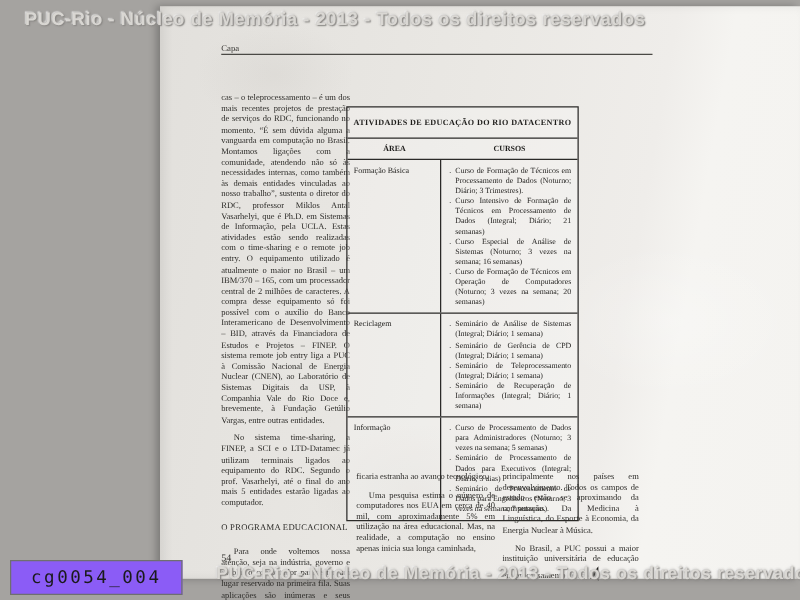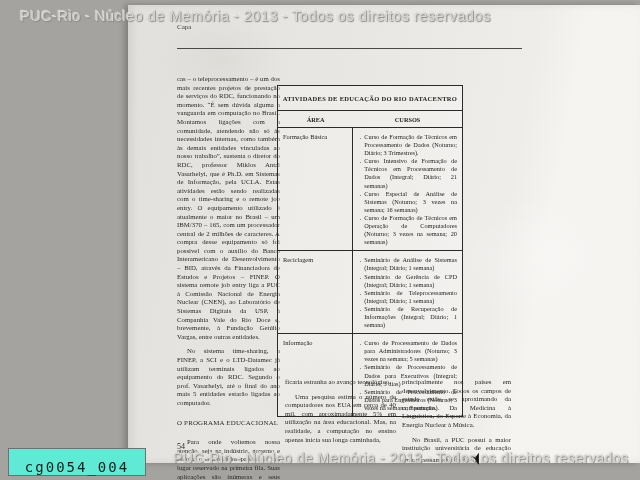--- a/index.html
+++ b/index.html
@@ -17,40 +17,40 @@
   .scan-page::before{ 
     content:"";position:absolute;inset:0;pointer-events:none;
     background:
       radial-gradient(90px 60px at 18% 12%, rgba(160,155,148,.10), transparent 70%),
       radial-gradient(140px 90px at 80% 55%, rgba(255,255,255,.25), transparent 70%),
       radial-gradient(120px 80px at 40% 85%, rgba(150,145,138,.08), transparent 70%);
   }
   
   .watermark{
     position:absolute;z-index:30;white-space:nowrap;
-    font-family:"Liberation Sans", sans-serif;font-weight:normal;font-size:14.5px;
+    font-family:"Liberation Sans", sans-serif;font-weight:bold;font-size:14.5px;
     letter-spacing:.5px;color:rgba(222,220,216,.92);
     text-shadow:0 0 2px #8d8b88, 1px 1px 1px #8d8b88, -1px -1px 1px rgba(255,255,255,.85);
   }
   .watermark.top{left:20px;top:8px;}
   .watermark.bottom{left:173px;top:450px;font-size:14px;}
   
   .filename-box{
     position:absolute;left:8px;top:448px;width:138px;height:28px;z-index:40;
-    background:#5eead4;border:1px solid #6f6f6f;box-sizing:border-box;
-    display:flex;align-items:flex-end;justify-content:center;
+    background:#8b5cf6;border:1px solid #6f6f6f;box-sizing:border-box;
+    display:flex;align-items:center;justify-content:center;
   }
   .filename-box span{
     font-family:"DejaVu Sans Mono", monospace;font-size:14px;letter-spacing:2px;color:#1a1a1a;
   }
   
   .capa{
-    position:absolute;left:49px;top:18px;width:345px;
+    position:absolute;left:49px;top:30px;width:345px;
     font-family:"Liberation Serif", serif;font-size:7px;color:#3b3a37;
-    border-bottom:1px solid #4a4945;padding-bottom:17px;
+    border-bottom:1px solid #4a4945;padding-bottom:0;
   }
   
   .col{position:absolute;font-size:6.8px;line-height:8.6px;color:#2b2a27;text-align:justify;}
   .col p{margin:0;}
   .col p.indent{text-indent:10px;}
   .col p.gap{margin-top:6px;}
   .col-left{left:49px;top:70px;width:103px;}
   .col-mid{left:157px;top:373px;width:111px;}
   .col-right{left:274px;top:373px;width:109px;}
   .section-heading{

